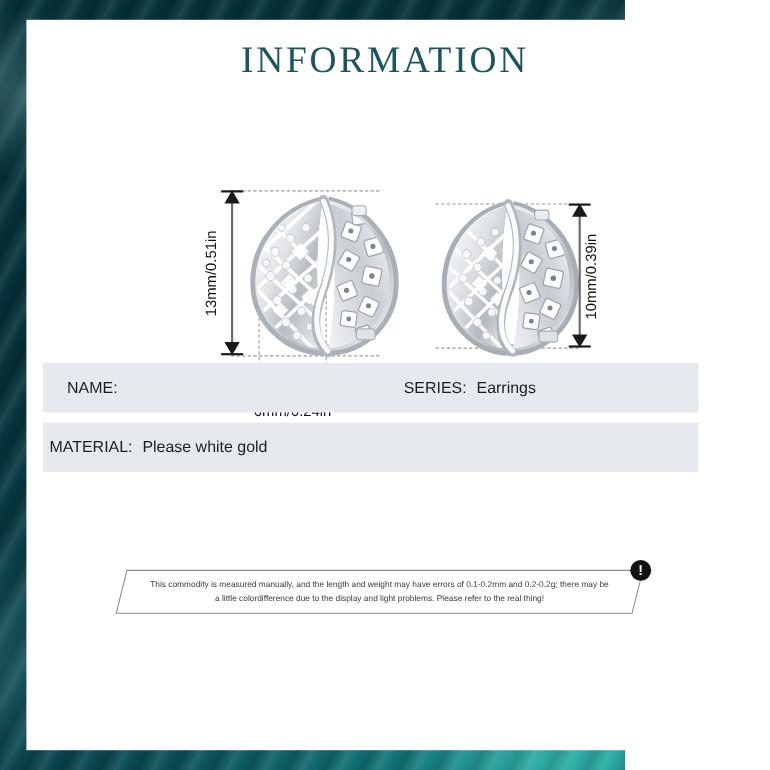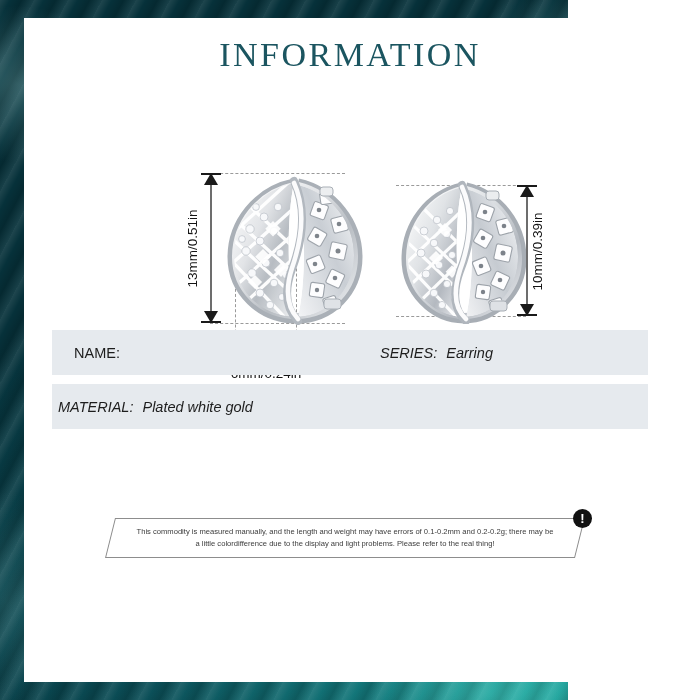--- a/index.html
+++ b/index.html
@@ -154,40 +154,40 @@
   .dim-label.vert-left  { transform: rotate(-90deg); transform-origin: 50% 50%; }
   .dim-label.vert-right { transform: rotate(-90deg); transform-origin: 50% 50%; }
 
   
   .earring { position: absolute; }
   .earring svg { display: block; }
 
   
   #spec-table {
     position: absolute;
-    left: 28px;
+    left: 15px;
     top: 312px;
     width: 596px;
     text-align: right;
   }
   .spec-row {
     position: relative;
     height: 45px;
     background: #e6eaee;
     margin-bottom: 9px;
     display: flex;
     align-items: center;
   }
   .spec-cell {
     display: flex;
     align-items: baseline;
     white-space: nowrap;
   }
   .spec-cell.left  { padding-left: 22px; width: 300px; }
-  .spec-cell.right { padding-left: 6px; font-style: italic; }
+  .spec-cell.right { padding-left: 6px; }
   .spec-key {
     font-size: 14.5px;
     color: #1d1d1d;
   }
   .spec-val {
     font-size: 14.5px;
     color: #1d1d1d;
     margin-left: 9px;
   }
 
@@ -467,29 +467,29 @@
     </div>
 
     <div id="spec-table">
 
       <div class="spec-row">
         <div class="spec-cell left">
           <span class="spec-key">NAME:</span>
         </div>
         <div class="spec-cell right">
           <span class="spec-key">SERIES:</span>
-          <span class="spec-val">Earring</span>
+          <span class="spec-val">Earrings</span>
         </div>
       </div>
 
 
       <div class="spec-row">
         <div class="spec-cell right">
           <span class="spec-key">MATERIAL:</span>
-          <span class="spec-val">Plated white gold</span>
+          <span class="spec-val">Please white gold</span>
         </div>
       </div>
     </div>
 
     <div id="footer">
       <div id="footer-box"></div>
       <div id="footer-text">This commodity is measured manually, and the length and weight may have errors of 0.1-0.2mm and 0.2-0.2g; there may be a little colordifference due to the display and light problems. Please refer to the real thing!</div>
       <div id="warn-icon">!</div>
     </div>
 

